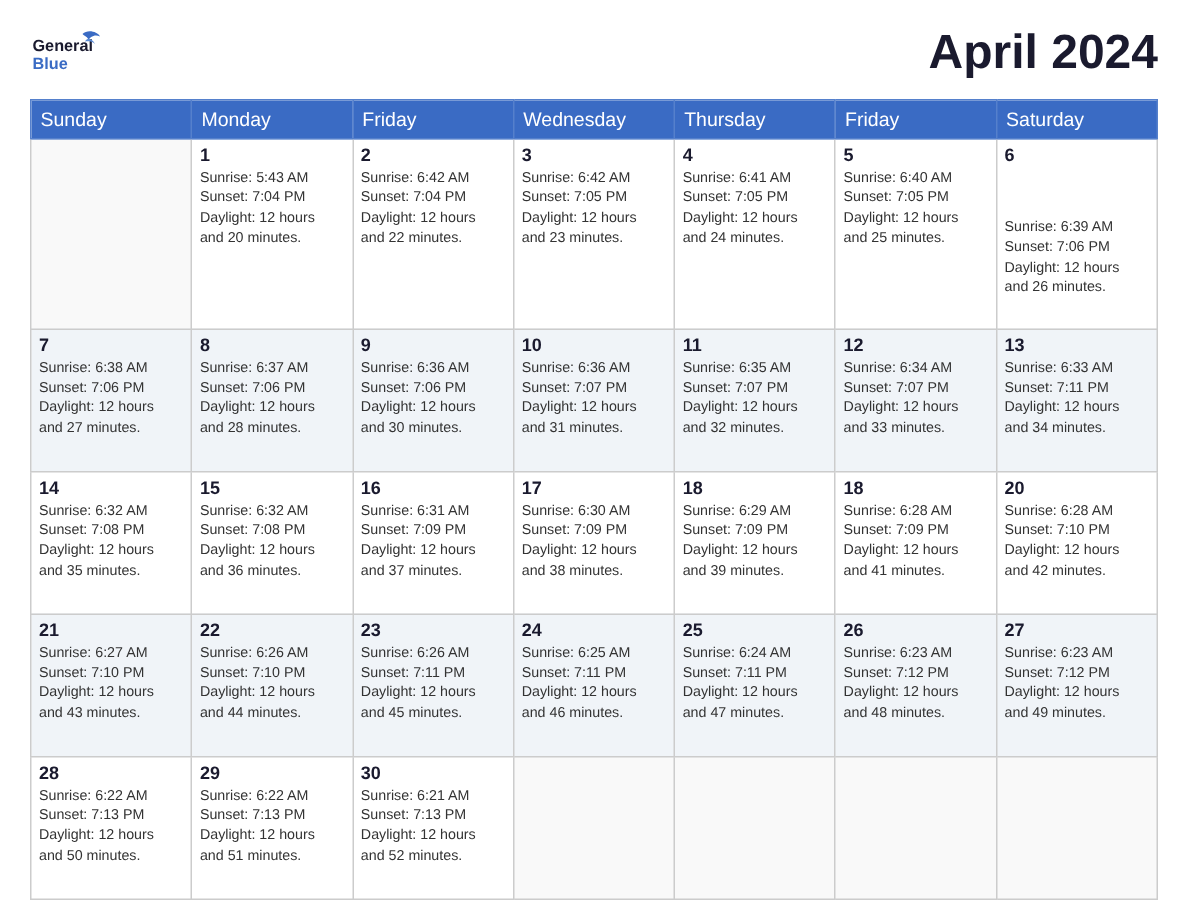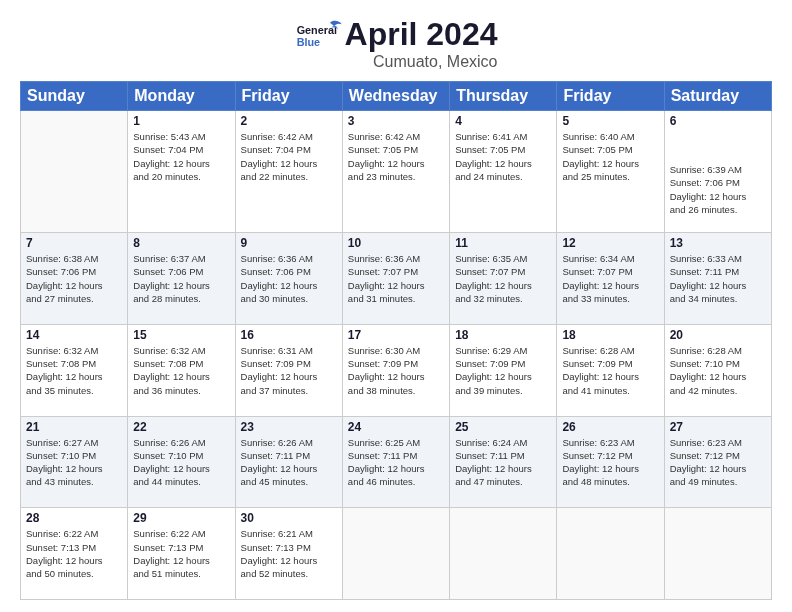--- a/index.html
+++ b/index.html
@@ -9,21 +9,20 @@
       width: 792px;
       height: 612px;
       overflow: hidden;
     }
     .page {
       width: 792px;
       height: 612px;
       padding: 16px 20px 12px 20px;
       display: flex;
       flex-direction: column;
-      align-items: center;
     }
     .header {
       display: flex;
       justify-content: space-between;
       align-items: flex-start;
       margin-bottom: 10px;
     }
     .title-block {
       text-align: right;
     }
@@ -42,22 +41,22 @@
       border-collapse: collapse;
       width: 100%;
       flex: 1;
       font-size: 10px;
     }
     .calendar th {
       background: #3a6bc4;
       color: #fff;
       padding: 5px 6px;
       text-align: left;
-      font-size: 16px;
-      font-weight: bold;
+      font-size: 13px;
+      font-weight: normal;
       border: 1px solid #5580cc;
       margin-left: 40px;
     }
     .calendar td {
       border: 1px solid #ccc;
       vertical-align: top;
       padding: 3px 5px;
       width: calc(100% / 7);
       height: 82px;
     }
@@ -106,21 +105,20 @@
 
         <text x="2" y="22" font-family="Arial" font-size="13" font-weight="bold" fill="#1a1a2e">General</text>
         <text x="2" y="36" font-family="Arial" font-size="13" font-weight="bold" fill="#3a6bc4">Blue</text>
 
         <path d="M42 8 C46 4, 54 6, 56 10 C52 8, 48 10, 46 14 C48 11, 44 10, 42 8Z" fill="#3a6bc4"></path>
         <path d="M44 14 C46 10, 50 12, 52 16 C49 13, 45 14, 44 14Z" fill="#5a8ad4"></path>
       </svg>
     </div>
     <div class="title-block">
       <h1>April 2024</h1>
-      <h2>Cumuato, Mexico</h2>
     </div>
   </div>
 
   <table class="calendar" id="calendar-table">
     <thead>
       <tr id="header-row">
           <th>Sunday</th>
           <th>Monday</th>
           <th>Friday</th>
           <th>Wednesday</th>

